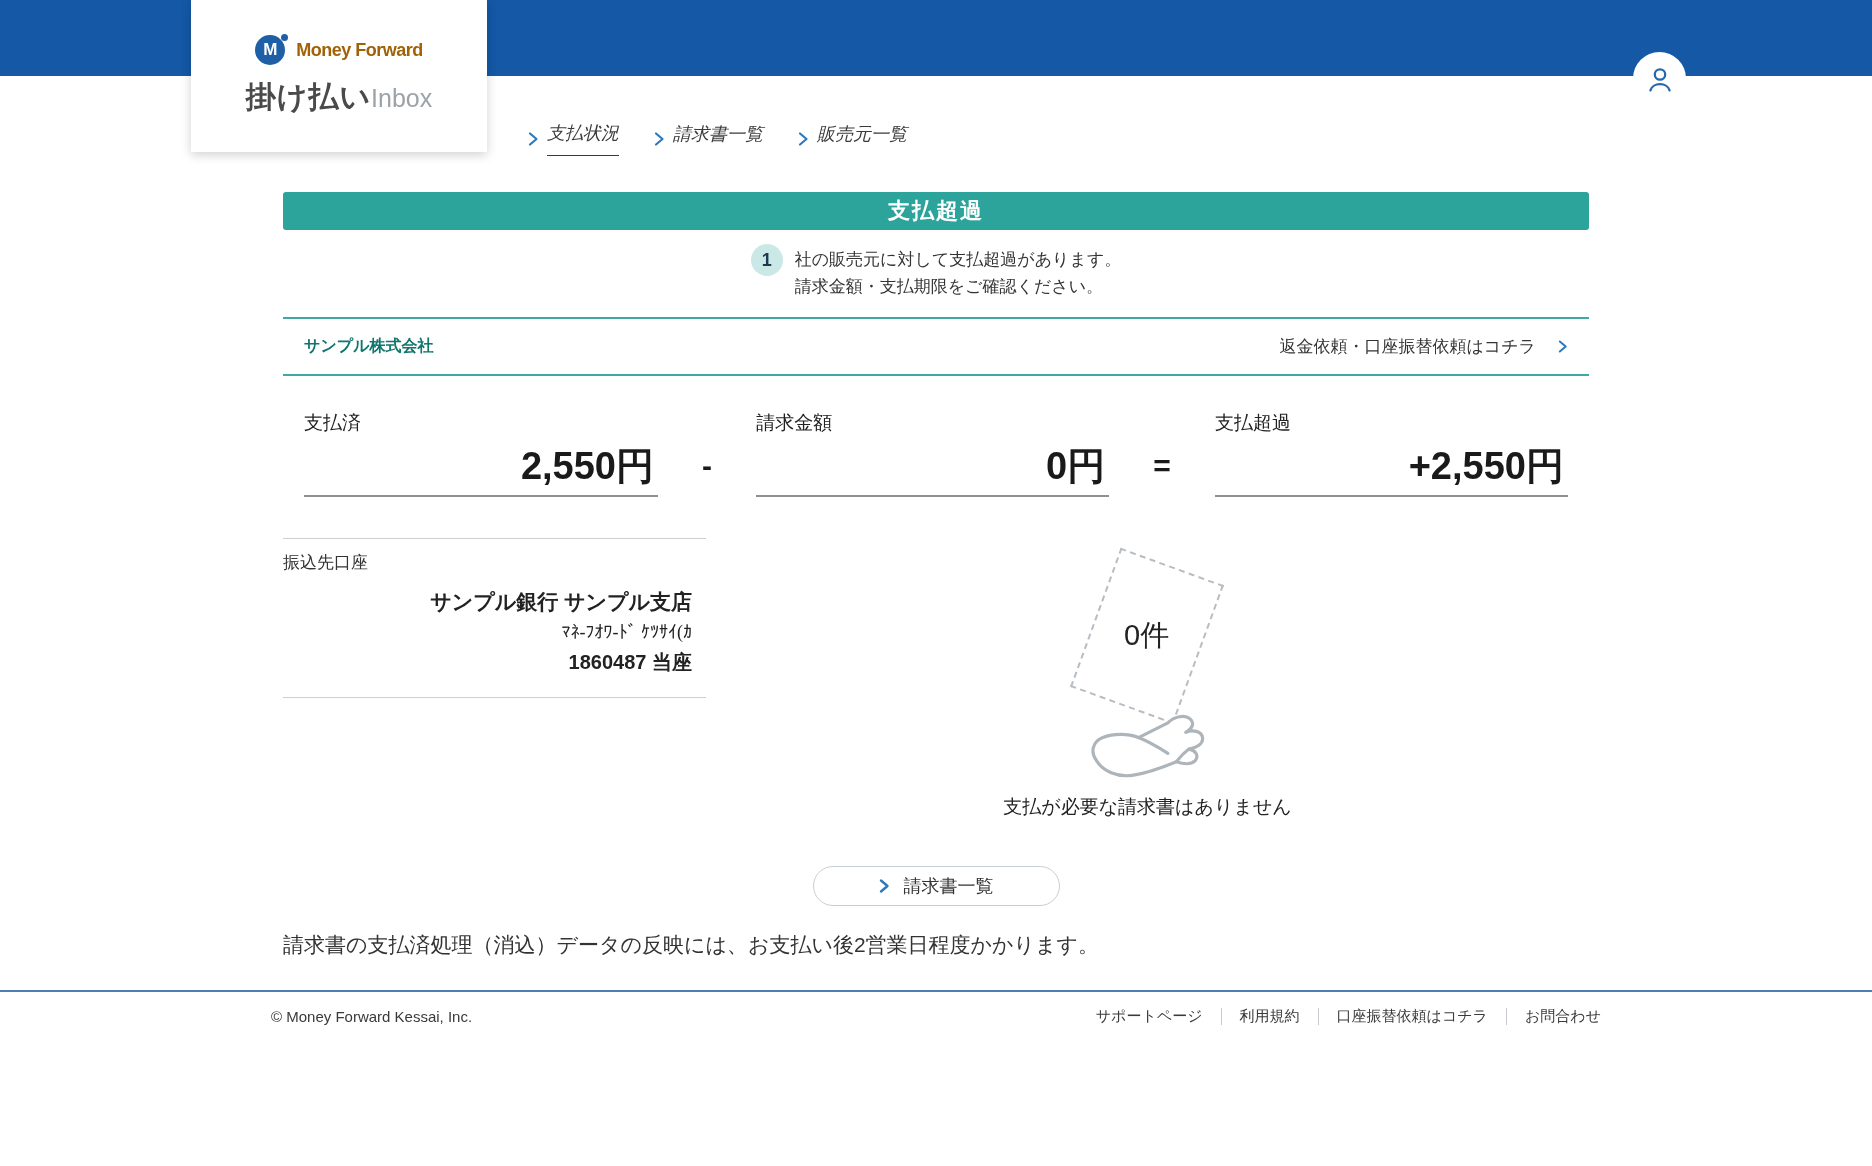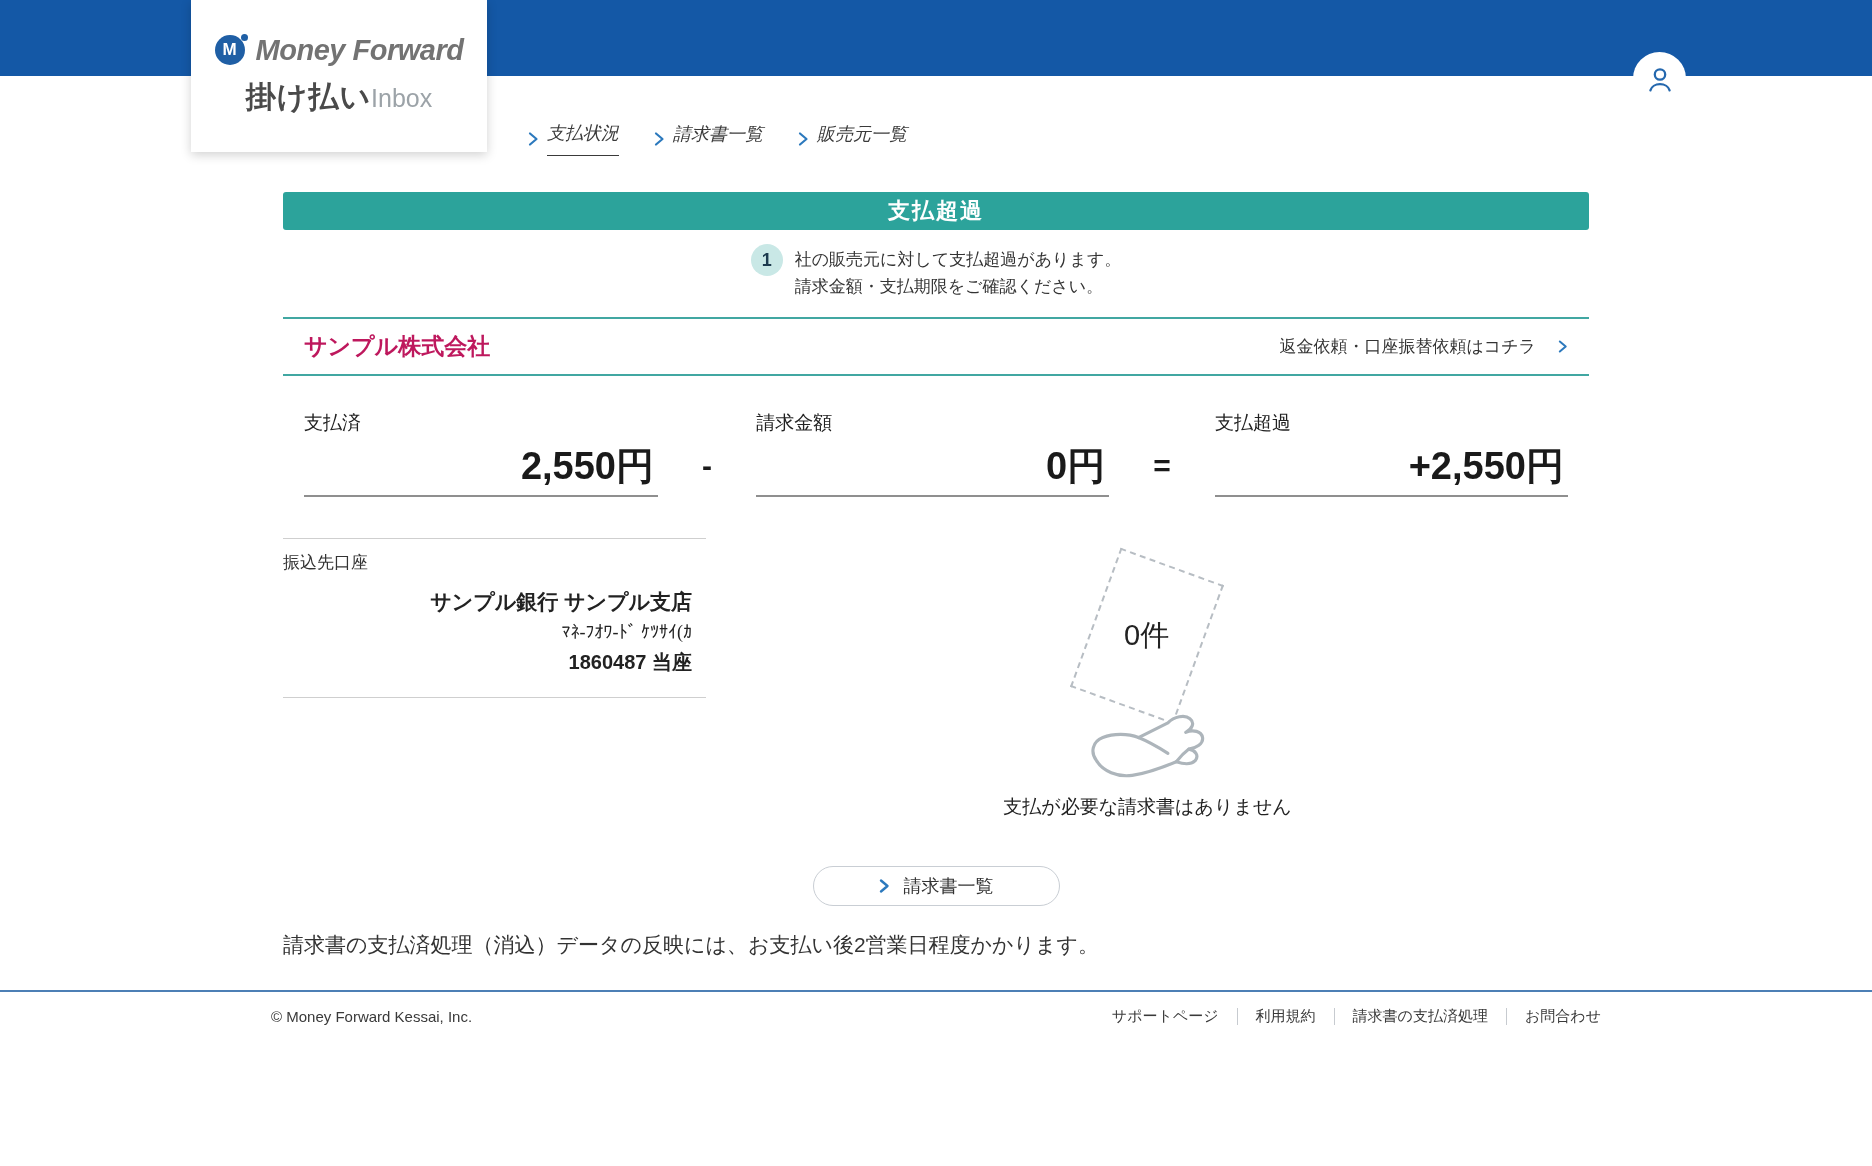--- a/index.html
+++ b/index.html
@@ -14,21 +14,21 @@
     background: #fff; z-index: 20; box-shadow: 0 3px 10px rgba(0,0,0,.18);
     display: flex; flex-direction: column; align-items: center; justify-content: center; gap: 10px;
   }
   .mf-logo-row { display: flex; align-items: center; gap: 9px; }
   .mf-mark { position: relative; width: 32px; height: 32px; }
   .mf-mark .mf-circle {
     width: 30px; height: 30px; border-radius: 50%; background: #1F5FA5;
     color: #fff; font-weight: bold; font-size: 17px; display: flex; align-items: center; justify-content: center;
   }
   .mf-mark .mf-dot { position: absolute; right: -1px; top: -1px; width: 7px; height: 7px; border-radius: 50%; background: #1F5FA5; }
-  .mf-wordmark { color: #737373; font-size: 29px; font-weight: bold; letter-spacing: -0.5px; font-style: italic; }
+  .mf-wordmark { color: #a16207; font-size: 18px; font-weight: bold; letter-spacing: -0.5px; }
   .product-row { display: flex; align-items: baseline; }
   .product-name { font-size: 30px; font-weight: bold; color: #4A4A4A; letter-spacing: 1px; }
   .product-suffix { font-size: 25px; color: #9CA3A8; }
 
   .avatar {
     position: absolute; left: 1633px; top: 52px; width: 53px; height: 53px; border-radius: 50%;
     background: #fff; z-index: 15; display: flex; align-items: center; justify-content: center; cursor: pointer;
   }
 
   
@@ -54,21 +54,21 @@
     width: 32px; height: 32px; border-radius: 50%; background: #C9E8E6;
     color: #1D3B4F; font-weight: bold; font-size: 18px;
     display: flex; align-items: center; justify-content: center; margin-top: -2px;
   }
   .alert-text { font-size: 17px; color: #333; line-height: 27px; }
 
   .vendor-row {
     margin-top: 17px; border-top: 2px solid #41A7A2; border-bottom: 2px solid #41A7A2;
     height: 59px; display: flex; align-items: center; justify-content: space-between; padding: 0 21px;
   }
-  .vendor-name { font-size: 23px; font-weight: bold; color: #be185d; }
+  .vendor-name { font-size: 16px; font-weight: bold; color: #0f766e; }
   .vendor-link { display: flex; align-items: center; gap: 22px; font-size: 17px; color: #333; cursor: pointer; text-decoration: none; }
 
   .summary { margin-top: 14px; padding: 0 21px; display: flex; align-items: flex-end; justify-content: space-between; }
   .sum-col { display: flex; flex-direction: column; }
   .sum-col.c1 { width: 354px; } .sum-col.c2 { width: 353px; margin-top: 20px; } .sum-col.c3 { width: 353px; }
   .sum-label { font-size: 19px; color: #222; margin-bottom: 2px; }
   .sum-value {
     font-size: 38px; font-weight: bold; color: #1A1A1A; text-align: right;
     padding: 8px 4px 7px 0; border-bottom: 2px solid #8F8F8F; line-height: 1.1;
   }
@@ -245,18 +245,18 @@
 </div>
 
 <div class="footer">
   <div class="footer-inner">
     <span class="copyright">© Money Forward Kessai, Inc.</span>
     <div class="footer-links">
       <a class="footer-link">サポートページ</a>
       <span class="fsep"></span>
       <a class="footer-link">利用規約</a>
       <span class="fsep"></span>
-      <a class="footer-link">請求書の支払済処理</a>
+      <a class="footer-link">口座振替依頼はコチラ</a>
       <span class="fsep"></span>
       <a class="footer-link">お問合わせ</a>
     </div>
   </div>
 </div>
 
 </body></html>

